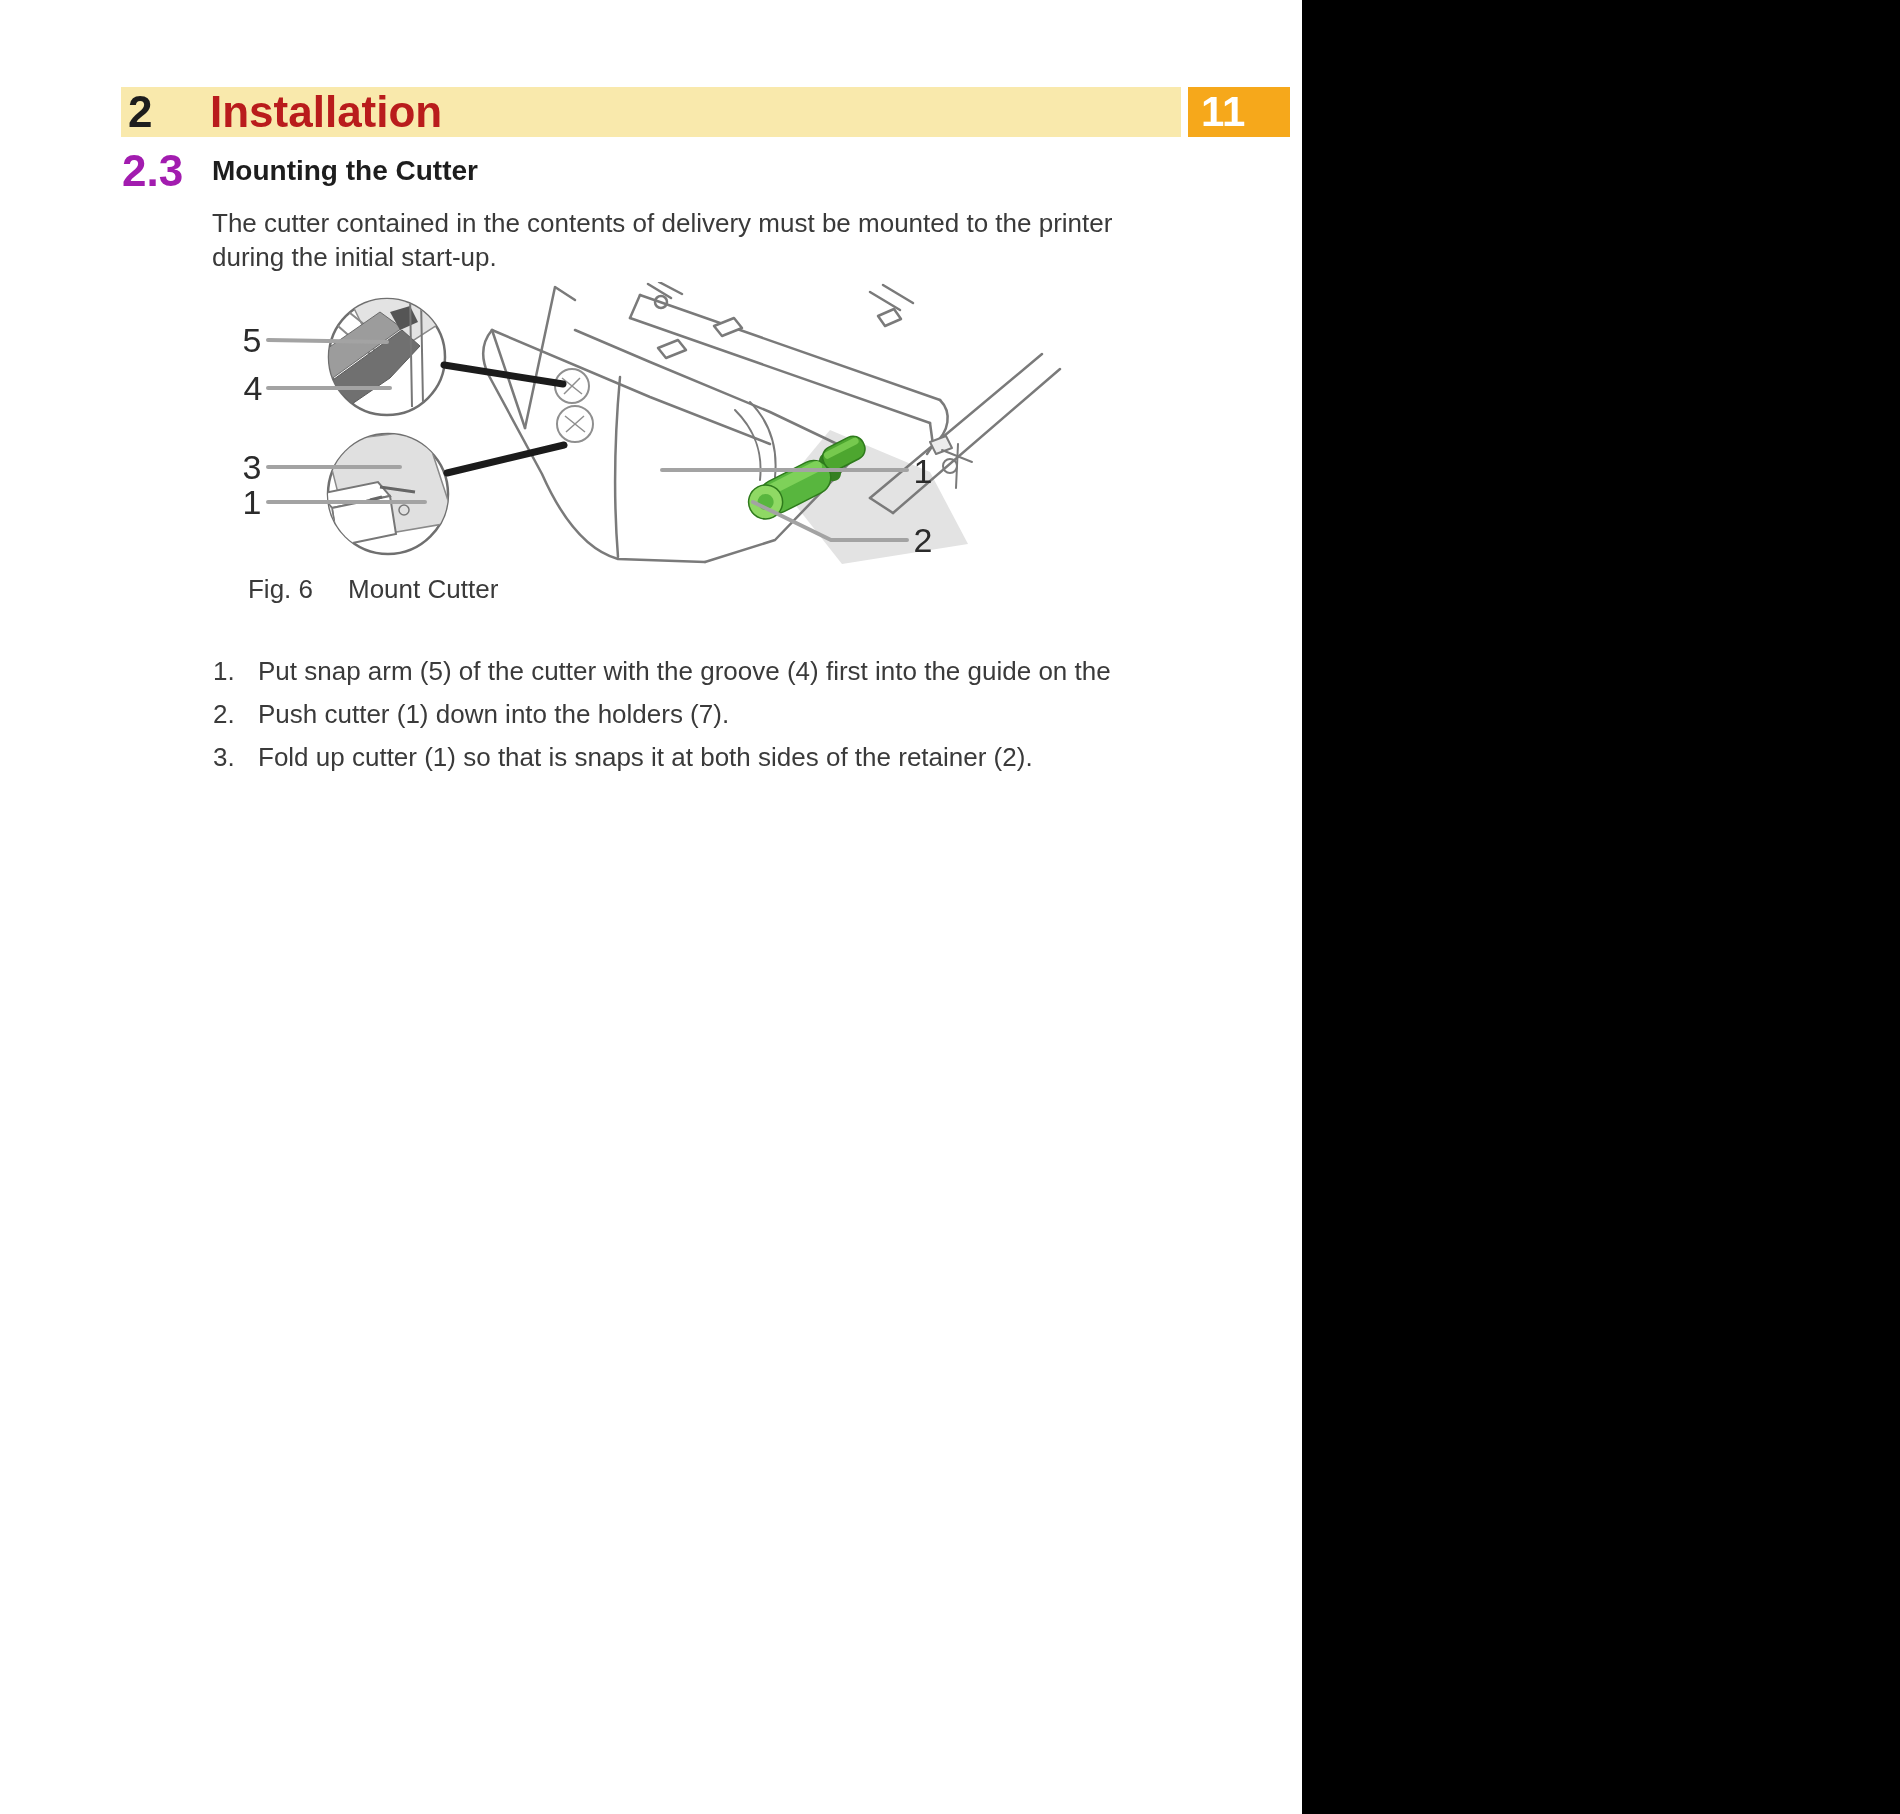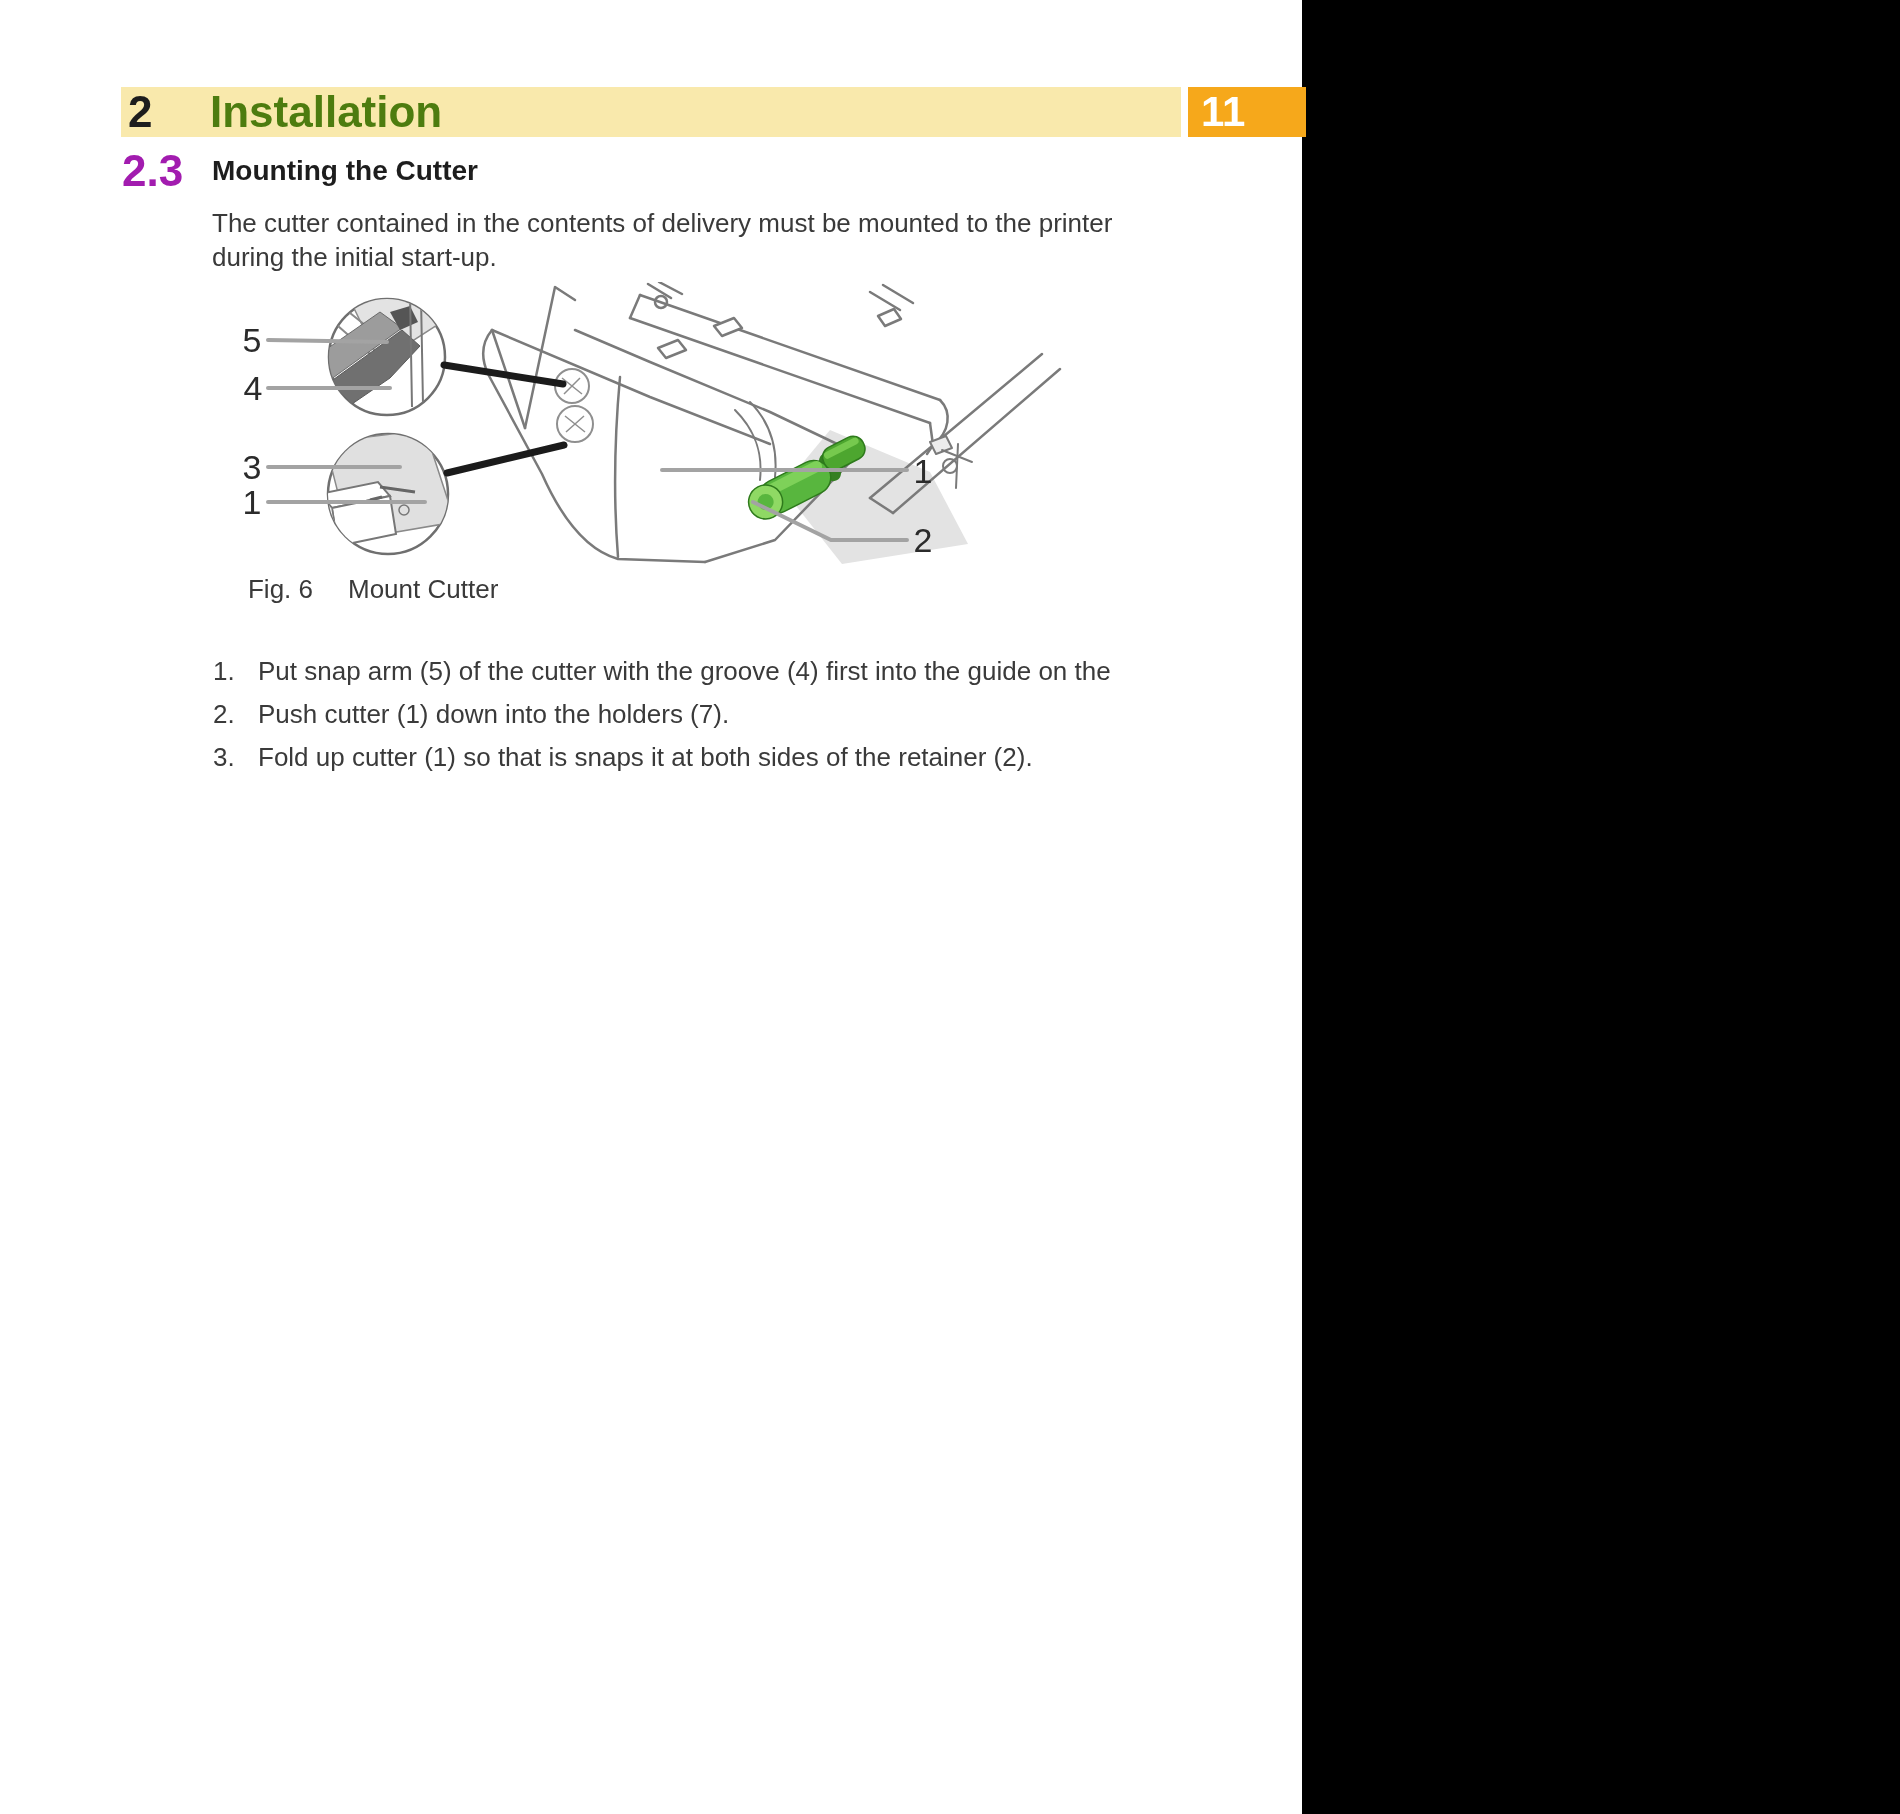--- a/index.html
+++ b/index.html
@@ -6,23 +6,23 @@
   body{
     width:1900px;height:1814px;position:relative;background:#ffffff;
     font-family:"Liberation Sans", sans-serif;overflow:hidden;
   }
   .abs{position:absolute;}
   
   #side-panel{left:1302px;top:0;width:598px;height:1814px;background:#000;}
   
   #header-bar{left:121px;top:87px;width:1060px;height:50px;background:#F9E9AC;}
   #header-num{left:7px;top:0;height:50px;line-height:50px;font-size:44px;font-weight:bold;color:#1d1d1d;}
-  #header-title{left:89px;top:0;height:50px;line-height:50px;font-size:44px;font-weight:bold;color:#4d7c0f;}
+  #header-title{left:89px;top:0;height:50px;line-height:50px;font-size:44px;font-weight:bold;color:#b91c1c;}
   
-  #page-num-box{left:1188px;top:87px;width:118px;height:50px;background:#F6A81B;}
+  #page-num-box{left:1188px;top:87px;width:102px;height:50px;background:#F6A81B;}
   #page-num{left:13px;top:0;height:50px;line-height:50px;font-size:42px;font-weight:bold;color:#fff;}
   
   #section-num{left:122px;top:148px;font-size:44px;font-weight:bold;color:#a21caf;line-height:46px;}
   #section-title{left:212px;top:148px;font-size:28px;font-weight:bold;color:#1d1d1d;line-height:46px;}
   
   #intro{left:212px;top:206px;width:1010px;font-size:26px;color:#3a3a3a;line-height:34px;}
   
   #figure-diagram{left:230px;top:282px;}
   
   #figure-caption{left:213px;top:572px;font-size:26px;color:#3a3a3a;line-height:34px;text-align:center;}

